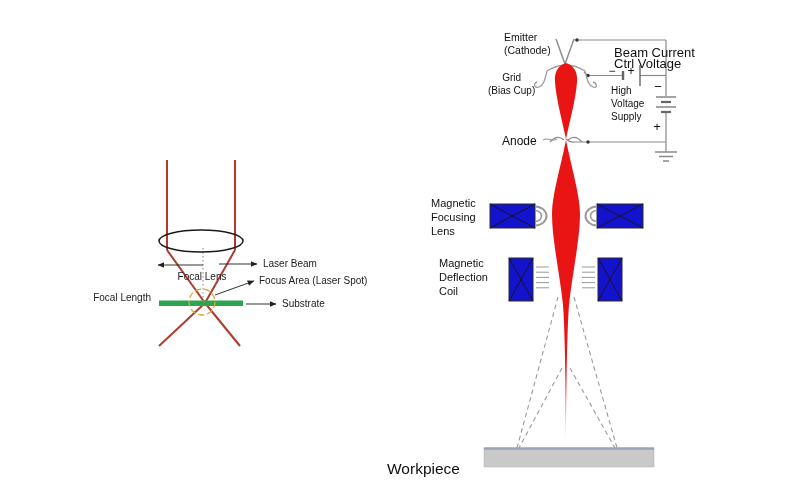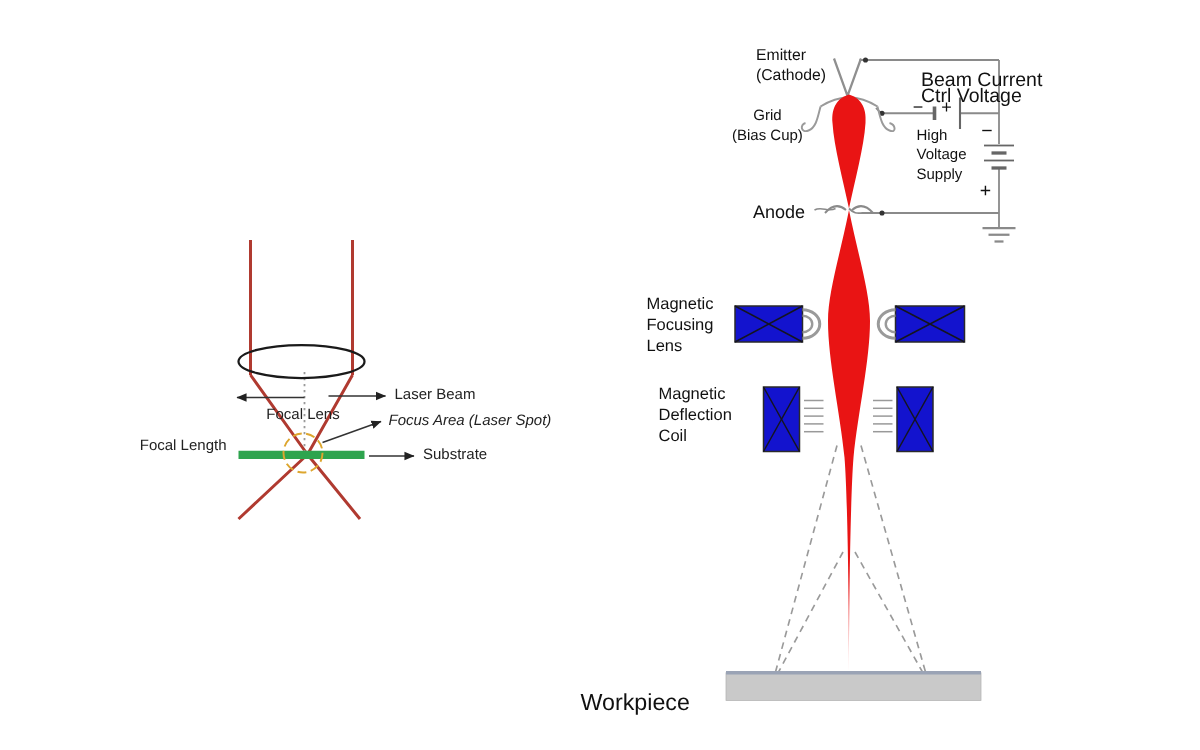--- a/index.html
+++ b/index.html
@@ -141,21 +141,21 @@
 
     <g>
       <rect x="484" y="448.5" width="170" height="18.5" fill="#C9C9C9" stroke="#b3b3b3" stroke-width="0.5"></rect>
       <line x1="484" y1="448.5" x2="654" y2="448.5" stroke="#9AA3B5" stroke-width="2.4"></line>
     </g>
   </svg>
 
   <div class="lbl ctr" style="left:162px;top:235px;width:80px;margin-top:36px;">Focal Lens</div>
   <div class="lbl rgt" style="left:81px;top:259px;width:70px;">Focal Length</div>
   <div class="lbl" style="left:263px;top:258px;">Laser Beam</div>
-  <div class="lbl" style="left:259px;top:275px;font-style:italic;">Focus Area (Laser Spot)</div>
+  <div class="lbl" style="left:259px;top:275px;">Focus Area (Laser Spot)</div>
   <div class="lbl" style="left:282px;top:298px;">Substrate</div>
 
   <div class="blbl" style="left:504px;top:31px;font-size:10.5px;line-height:13px;">Emitter
 (Cathode)</div>
   <div class="blbl" style="left:614px;top:47px;font-size:13px;line-height:11px;">Beam Current
 Ctrl Voltage</div>
   <div class="blbl" style="left:488px;top:72px;font-size:10px;line-height:12.5px;text-align:center;">Grid
 (Bias Cup)</div>
   <div class="blbl ctr" style="left:606px;top:64px;width:12px;font-size:12px;">−</div>
   <div class="blbl ctr" style="left:625px;top:64px;width:12px;font-size:12px;">+</div>

